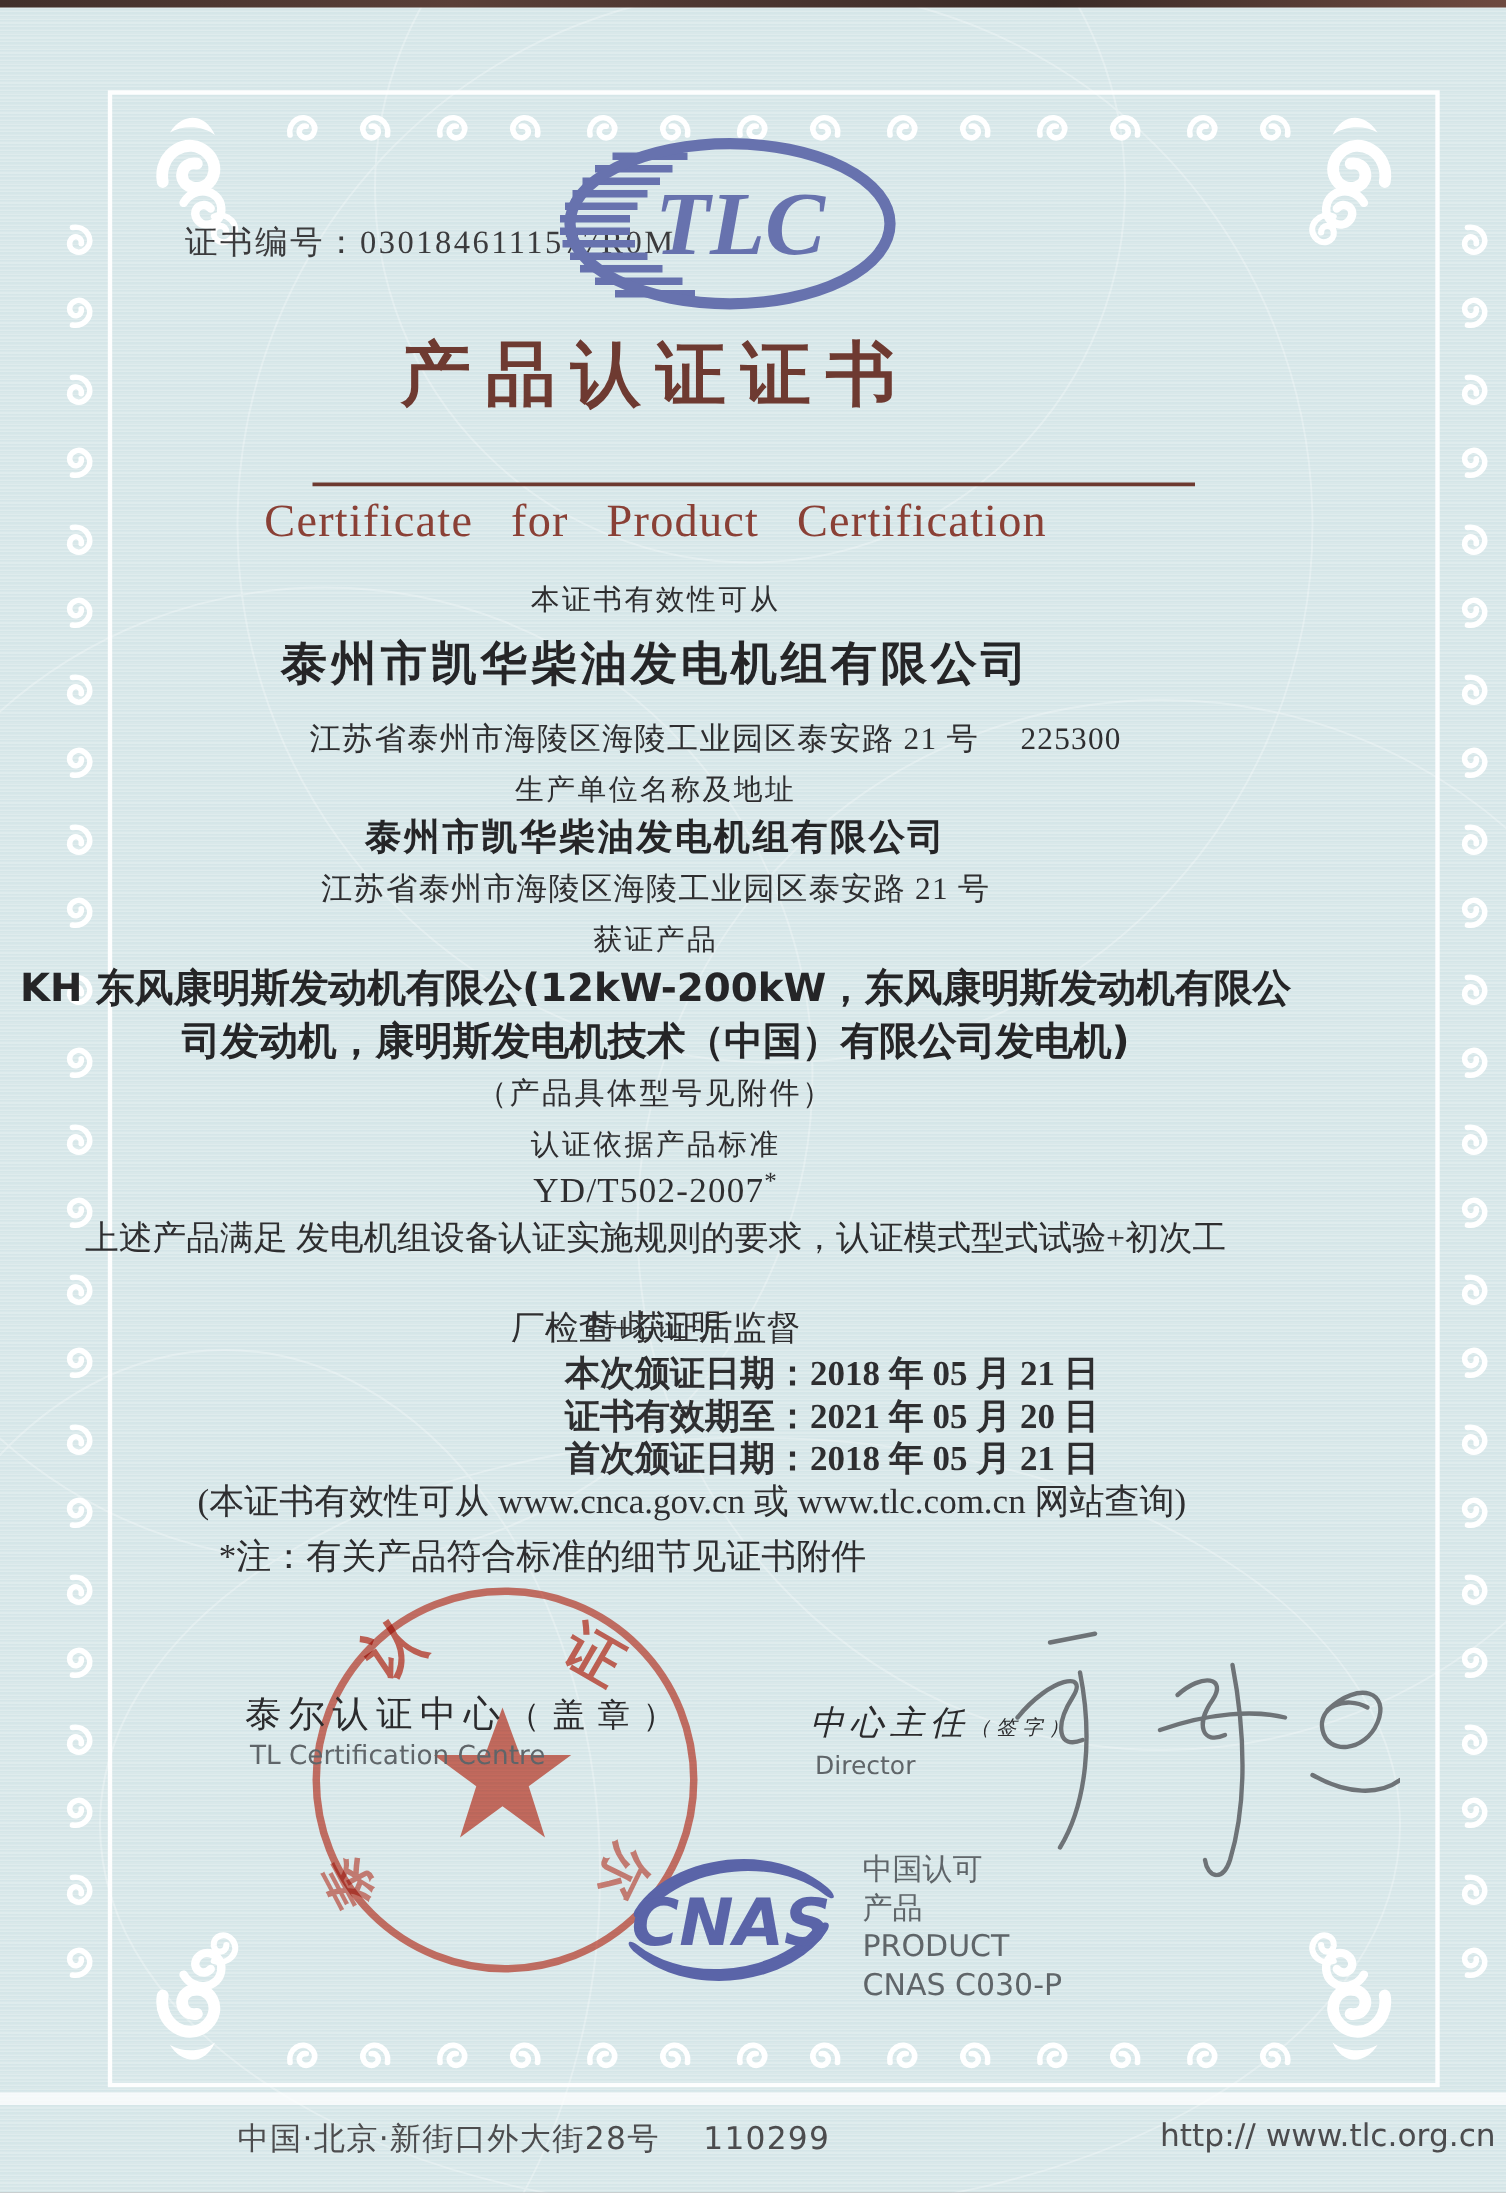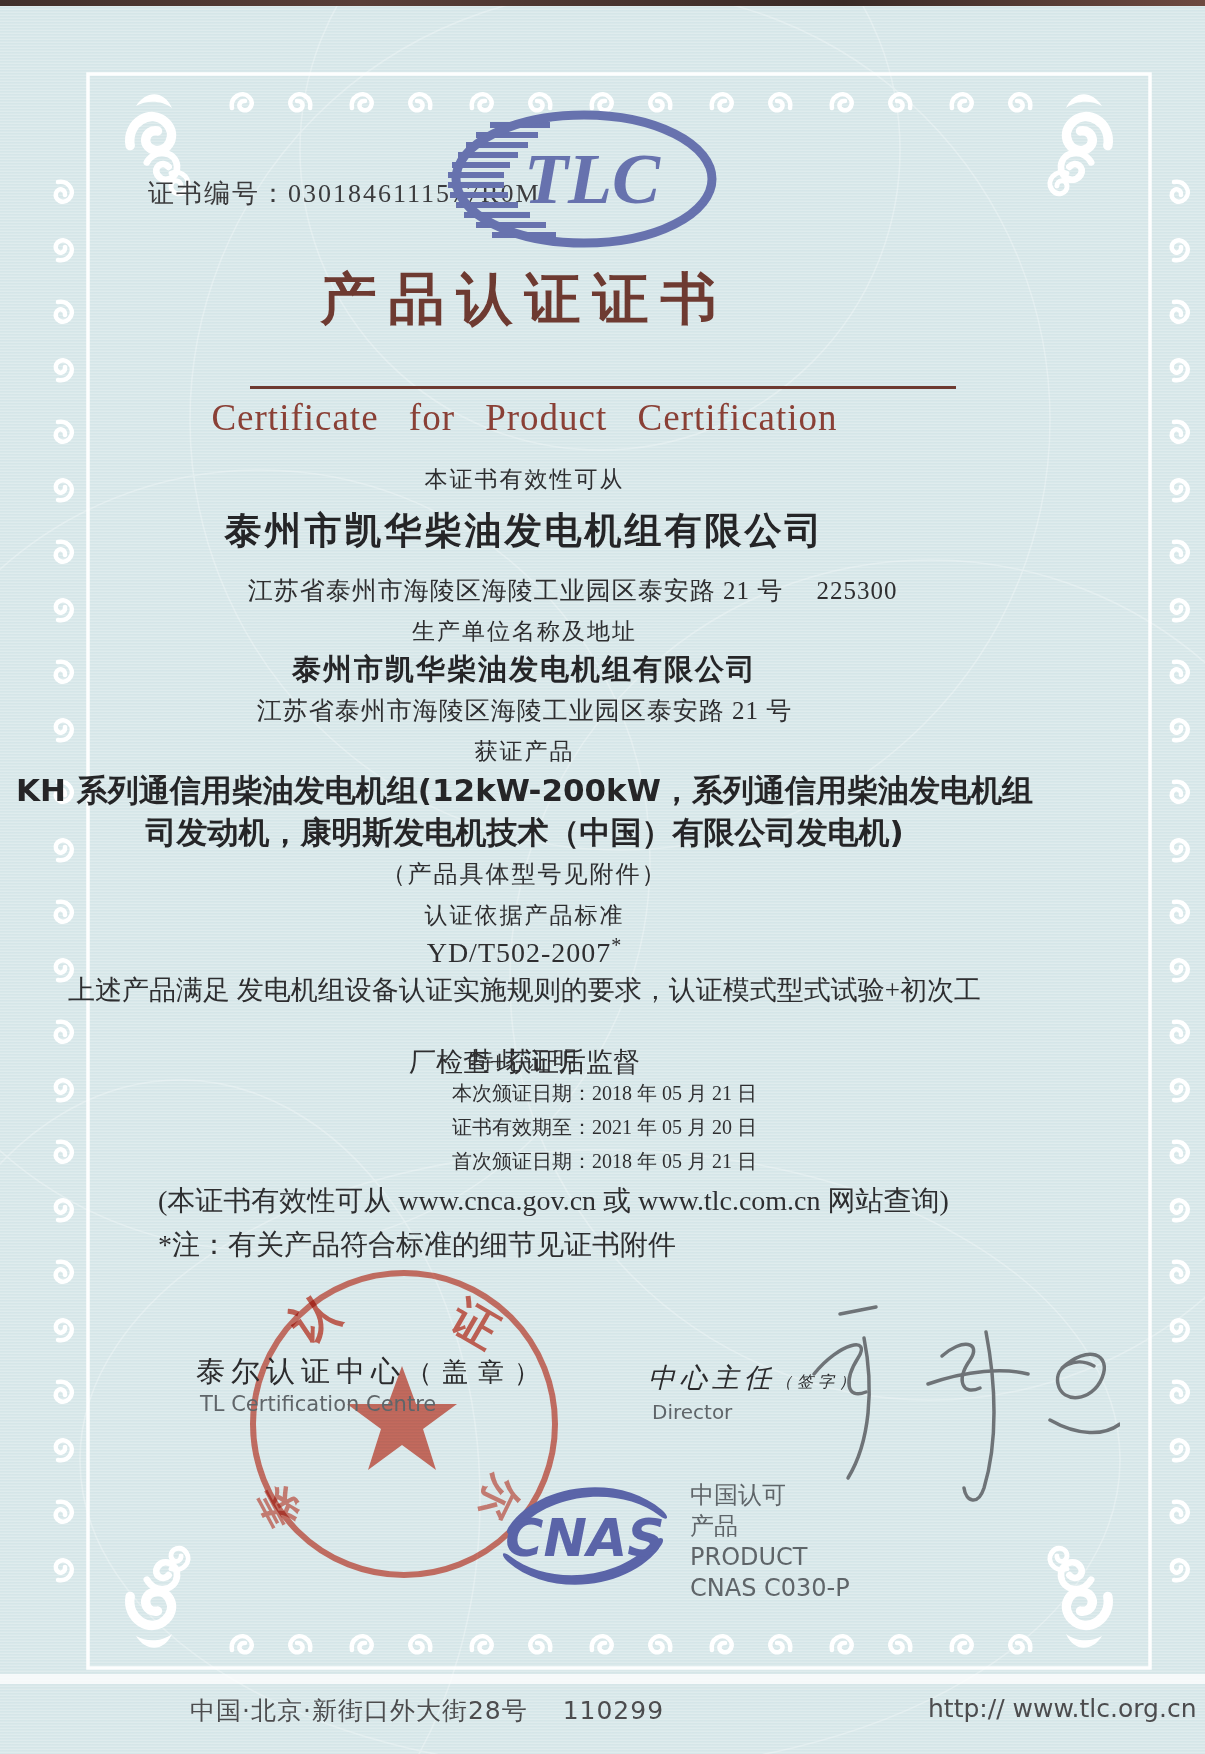--- a/index.html
+++ b/index.html
@@ -36,26 +36,26 @@
   #product-label{top:736px;}
   #product-line1{top:770px;font-size:31px;font-weight:bold;color:#252527;}
   #product-line2{top:812px;font-size:31px;font-weight:bold;color:#252527;}
   #product-note{top:858px;font-size:24px;letter-spacing:2px;}
   #standard-label{top:900px;}
   #standard-value{top:934px;font-size:28px;letter-spacing:1px;}
   #standard-value sup{font-size:20px;}
   #statement-line1{top:972px;font-size:27px;}
   #statement-line2{top:1008px;font-size:27px;margin-top:36px;}
   #statement-conclusion{top:1044px;font-size:25px;letter-spacing:3px;}
-  .daterow{left:452px;font-size:20px;color:#2e2e30;}
+  .daterow{left:452px;font-size:28px;color:#2e2e30;font-weight:bold;}
   #date-row-0{top:1080px;}
   #date-row-1{top:1114px;}
   #date-row-2{top:1148px;}
   #validity-note{left:158px;top:1182px;font-size:28px;}
-  #footnote{left:158px;top:1226px;font-size:28px;}
+  #footnote{left:175px;top:1226px;font-size:28px;}
   
   #stamp{left:250px;top:1270px;width:296px;height:296px;border:6px solid #dd6a5c;border-radius:50%;opacity:.92;mix-blend-mode:multiply;}
   .sealch{position:absolute;color:#dc685a;font-weight:bold;mix-blend-mode:multiply;}
   #seal-ch-0{left:292px;top:1288px;font-size:46px;transform:rotate(-34deg);}
   #seal-ch-1{left:452px;top:1294px;font-size:46px;transform:rotate(30deg);}
   #seal-ch-2{left:258px;top:1478px;font-size:42px;transform:rotate(-118deg);opacity:.8;}
   #seal-ch-3{left:478px;top:1470px;font-size:42px;transform:rotate(116deg);opacity:.8;}
   #stamp-star{left:342px;top:1362px;mix-blend-mode:multiply;}
   #center-name{left:196px;top:1352px;font-size:29px;letter-spacing:6px;color:#2b2b2d;}
   #center-name .paren{font-size:26px;letter-spacing:10px;}
@@ -227,21 +227,21 @@
 
   <div class="abs ctr serif ink lbl" id="applicant-label">本证书有效性可从</div>
   <div class="abs ctr sans" id="applicant-name">泰州市凯华柴油发电机组有限公司</div>
   <div class="abs ctr serif ink pre" id="applicant-address">江苏省泰州市海陵区海陵工业园区泰安路 21 号　 225300</div>
 
   <div class="abs ctr serif ink lbl" id="manufacturer-label">生产单位名称及地址</div>
   <div class="abs ctr sans" id="manufacturer-name">泰州市凯华柴油发电机组有限公司</div>
   <div class="abs ctr serif ink pre" id="manufacturer-address">江苏省泰州市海陵区海陵工业园区泰安路 21 号</div>
 
   <div class="abs ctr serif ink lbl" id="product-label">获证产品</div>
-  <div class="abs ctr sans" id="product-line1">KH 系列通信用柴油发电机组(12kW-200kW，系列通信用柴油发电机组</div>
+  <div class="abs ctr sans" id="product-line1">KH 东风康明斯发动机有限公(12kW-200kW，东风康明斯发动机有限公</div>
   <div class="abs ctr sans" id="product-line2">司发动机，康明斯发电机技术（中国）有限公司发电机)</div>
   <div class="abs ctr serif ink" id="product-note">（产品具体型号见附件）</div>
 
   <div class="abs ctr serif ink lbl" id="standard-label">认证依据产品标准</div>
   <div class="abs ctr serif ink" id="standard-value">
     <span>YD/T502-2007</span><sup>*</sup>
   </div>
 
   <div class="abs ctr serif ink" id="statement-line1">上述产品满足 发电机组设备认证实施规则的要求，认证模式型式试验+初次工</div>
   <div class="abs ctr serif ink" id="statement-line2">厂检查+获证后监督</div>

